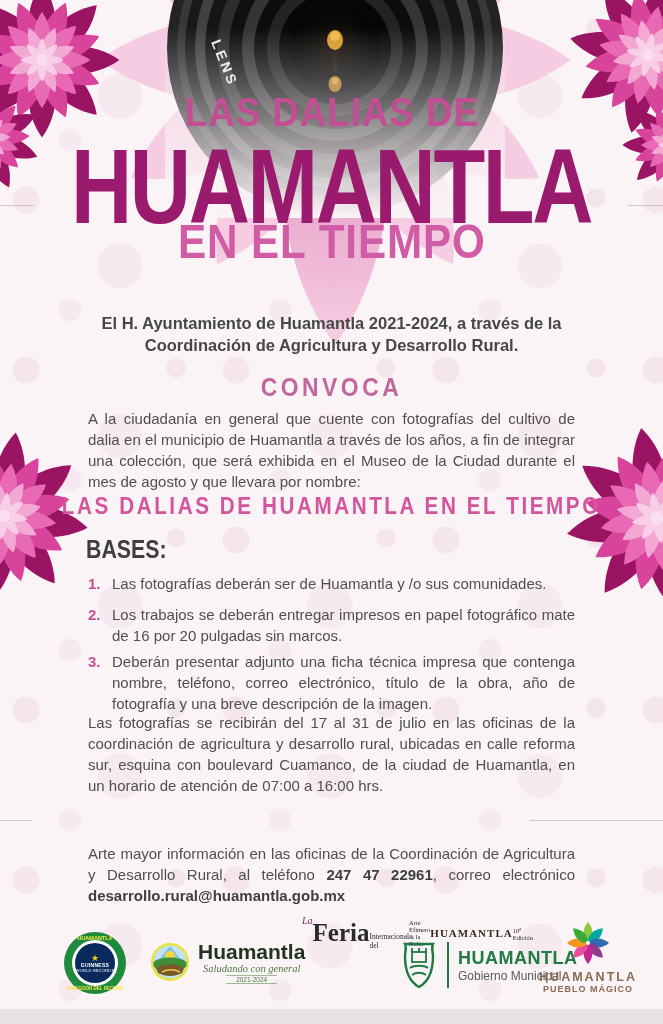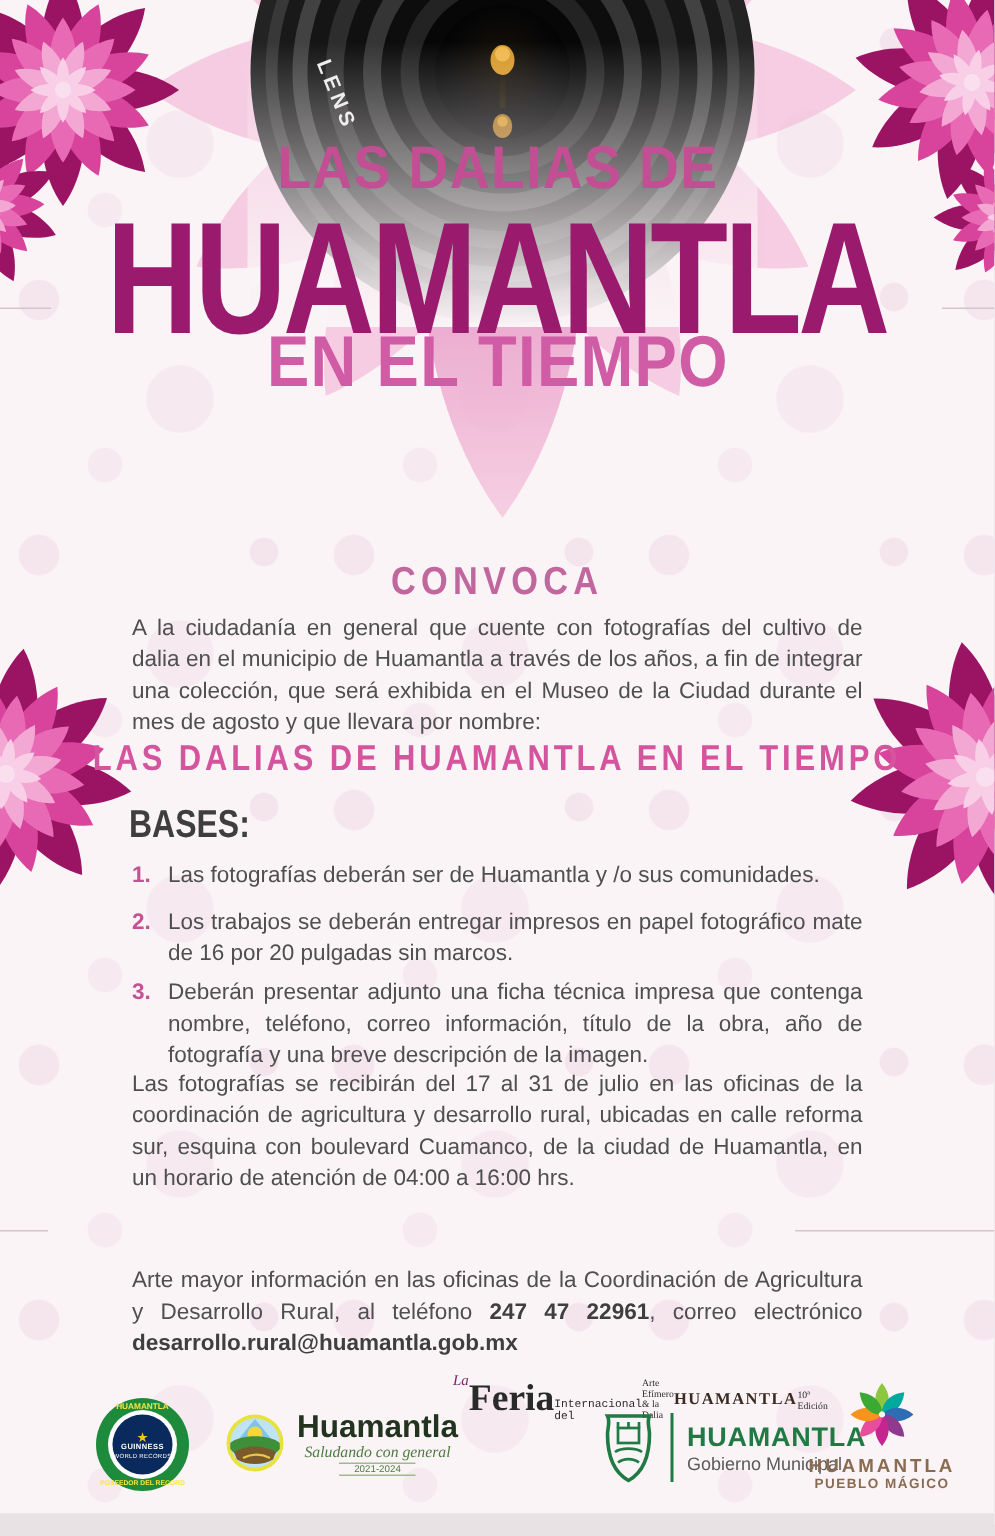--- a/index.html
+++ b/index.html
@@ -55,21 +55,21 @@
   .gwr-top{position:absolute;top:3px;left:0;width:62px;text-align:center;font-size:5.5px;font-weight:bold;color:#F5E642;}
   .gwr-bot{position:absolute;bottom:3px;left:0;width:62px;text-align:center;font-size:4.5px;font-weight:bold;color:#F5E642;}
   .adm{top:940px;left:150px;display:flex;align-items:center;gap:8px;}
   .adm-text{display:flex;flex-direction:column;align-items:center;}
   .adm-title{font-size:21px;font-weight:bold;color:#22331F;letter-spacing:0;}
   .adm-slogan{font-family:"Liberation Serif",serif;font-style:italic;font-size:10.5px;color:#4C7A3F;margin-top:-1px;}
   .adm-period{font-size:6.5px;color:#4C7A3F;border-top:1px solid #9DBB8E;border-bottom:1px solid #9DBB8E;padding:0 10px;margin-top:1px;}
   .feria{top:915px;left:296px;width:86px;display:flex;flex-direction:row;align-items:center;font-family:"Liberation Serif",serif;color:#2A2A2A;}
   .feria-la{font-size:10px;font-style:italic;align-self:flex-start;margin-left:6px;margin-bottom:-6px;color:#7A1E6C;}
   .feria-name{font-size:25px;font-weight:bold;line-height:22px;}
-  .feria-s1{font-size:7.5px;margin-top:16px;font-family:Liberation Mono, monospace;}
+  .feria-s1{font-size:7.5px;margin-top:16px;}
   .feria-s2{font-size:6.5px;}
   .feria-huam{font-size:11px;font-weight:bold;letter-spacing:1px;color:#3A2A22;}
   .feria-ed{font-size:6.5px;margin-top:1px;}
   .gob{top:940px;left:400px;display:flex;align-items:center;gap:9px;}
   .gob-div{width:2px;height:46px;background:#1F7A44;}
   .gob-text{display:flex;flex-direction:column;}
   .gob-t1{font-size:18px;font-weight:bold;color:#1F7A44;letter-spacing:.5px;}
   .gob-t2{font-size:12px;color:#5A5A5A;margin-top:0px;}
   .pm{top:920px;left:543px;width:90px;display:flex;flex-direction:column;align-items:center;}
   .pm-t1{font-size:12.5px;font-weight:bold;color:#8A6B4F;letter-spacing:2px;margin-top:4px;}
@@ -207,43 +207,44 @@
 
   <div class="abs hline deco" style="top:205px;left:0;width:34px;"></div>
   <div class="abs hline deco" style="top:205px;left:628px;width:35px;"></div>
   <div class="abs hline deco" style="top:820px;left:0;width:32px;"></div>
   <div class="abs hline deco" style="top:820px;left:530px;width:133px;"></div>
 
   <div class="abs t-line t1"><span>LAS DALIAS DE</span></div>
   <div class="abs t-line t2"><span>HUAMANTLA</span></div>
   <div class="abs t-line t3"><span>EN EL TIEMPO</span></div>
 
+  <div class="abs copy intro">El H. Ayuntamiento de Huamantla 2021-2024, a través de la Coordinación de Agricultura y Desarrollo Rural.</div>
 
   <div class="abs convoca"><span>CONVOCA</span></div>
 
   <div class="abs copy call">A la ciudadanía en general que cuente con fotografías del cultivo de dalia en el municipio de Huamantla a través de los años, a fin de integrar una colección, que será exhibida en el Museo de la Ciudad durante el mes de agosto y que llevara por nombre:</div>
 
   <div class="abs bases-h"><span>BASES:</span></div>
 
   <div class="abs exhib"><span>LAS DALIAS DE HUAMANTLA EN EL TIEMPO</span></div>
 
   <div class="abs base-item b1">
     <span class="base-num">1.</span>
     <span class="base-txt">Las fotografías deberán ser de Huamantla y /o sus comunidades.</span>
   </div>
   <div class="abs base-item b2">
     <span class="base-num">2.</span>
     <span class="base-txt">Los trabajos se deberán entregar impresos en papel fotográfico mate de 16 por 20 pulgadas sin marcos.</span>
   </div>
   <div class="abs base-item b3">
     <span class="base-num">3.</span>
-    <span class="base-txt">Deberán presentar adjunto una ficha técnica impresa que contenga nombre, teléfono, correo información, título de la obra, año de fotografía y una breve descripción de la imagen.</span>
-  </div>
-
-  <div class="abs copy recv">Las fotografías se recibirán del 17 al 31 de julio en las oficinas de la coordinación de agricultura y desarrollo rural, ubicadas en calle reforma sur, esquina con boulevard Cuamanco, de la ciudad de Huamantla, en un horario de atención de 04:00 a 16:00 hrs.</div>
+    <span class="base-txt">Deberán presentar adjunto una ficha técnica impresa que contenga nombre, teléfono, correo electrónico, título de la obra, año de fotografía y una breve descripción de la imagen.</span>
+  </div>
+
+  <div class="abs copy recv">Las fotografías se recibirán del 17 al 31 de julio en las oficinas de la coordinación de agricultura y desarrollo rural, ubicadas en calle reforma sur, esquina con boulevard Cuamanco, de la ciudad de Huamantla, en un horario de atención de 07:00 a 16:00 hrs.</div>
 
   <div class="abs copy contact">
     <span>Arte mayor información en las oficinas de la Coordinación de Agricultura y Desarrollo Rural, al teléfono </span><span class="bold-part">247 47 22961</span><span>, correo electrónico </span><span class="bold-part">desarrollo.rural@huamantla.gob.mx</span>
   </div>
 
   <div class="abs gwr footer-logo">
     <div class="gwr-top">HUAMANTLA</div>
     <div class="gwr-in">
       <div class="gwr-core">
         <div class="gwr-star">★</div>

